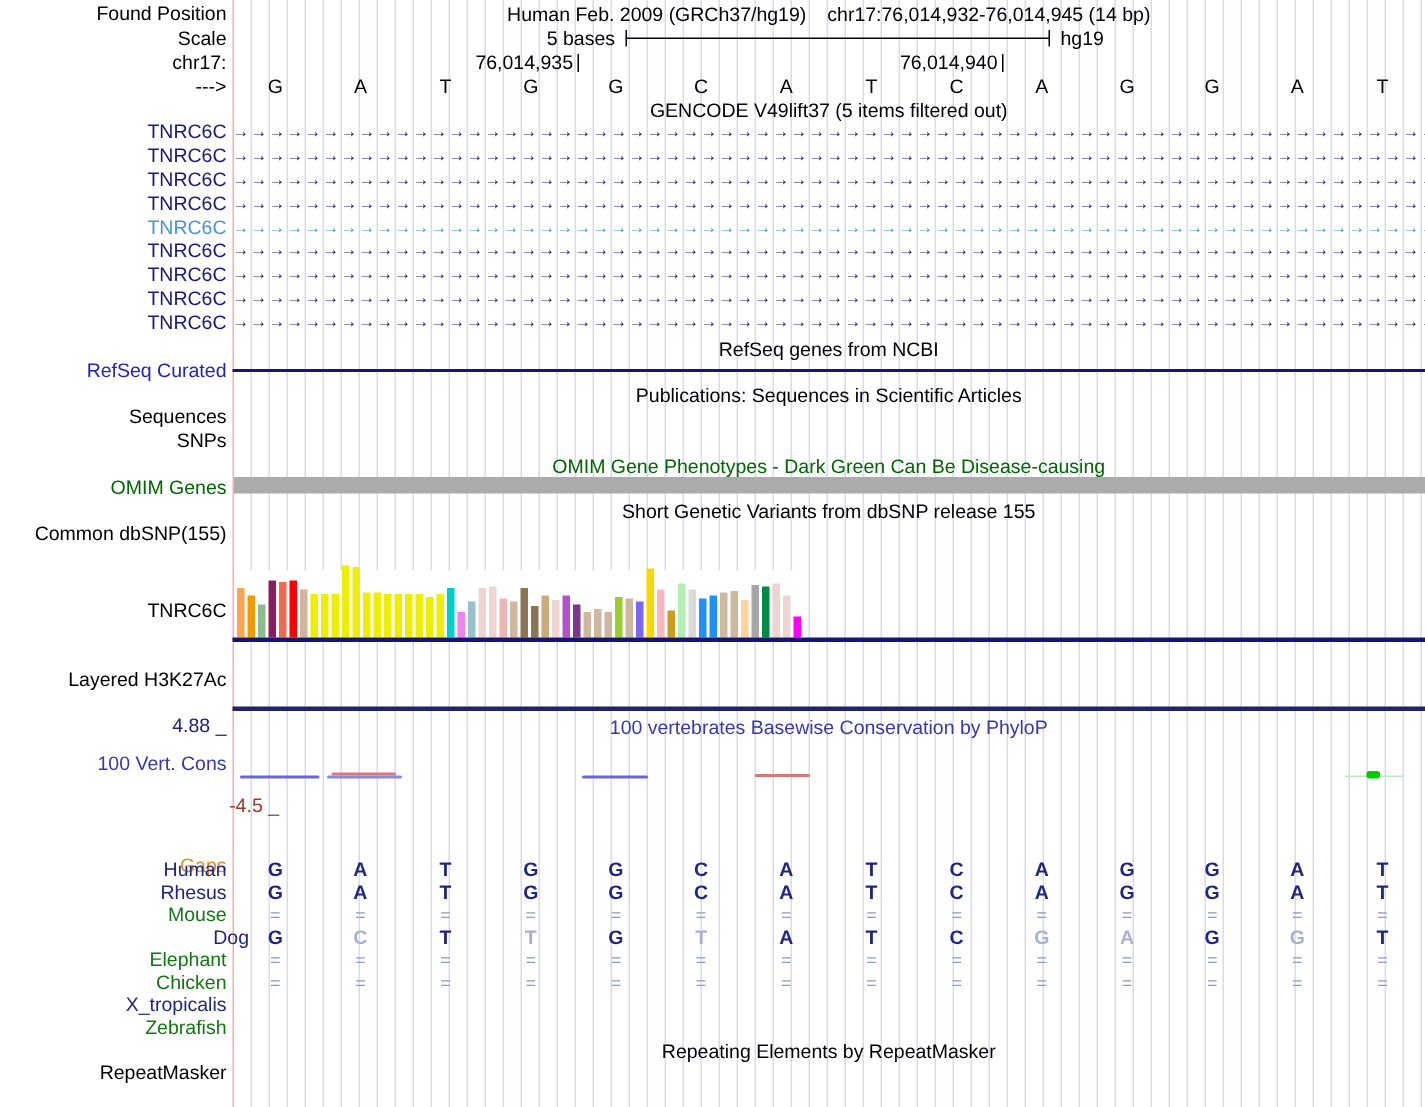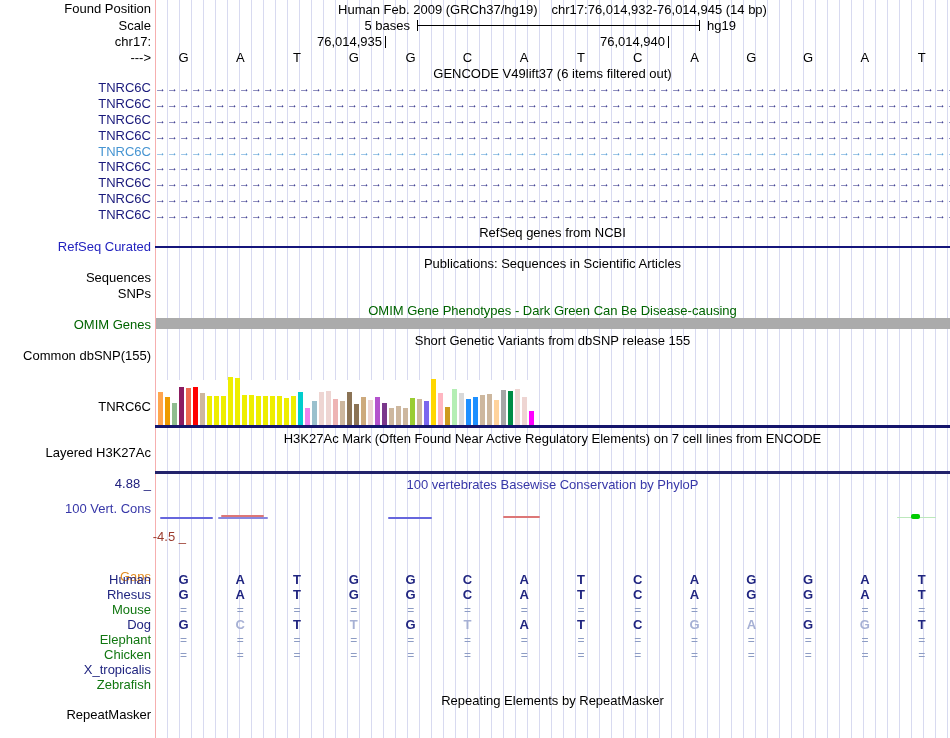--- a/index.html
+++ b/index.html
@@ -143,21 +143,21 @@
       <div class="bcell" style="left: 495.714px; top: 51px;">A</div>
       <div class="bcell" style="left: 552.5px; top: 51px;">T</div>
       <div class="bcell" style="left: 609.286px; top: 51px;">C</div>
       <div class="bcell" style="left: 666.071px; top: 51px;">A</div>
       <div class="bcell" style="left: 722.857px; top: 51px;">G</div>
       <div class="bcell" style="left: 779.643px; top: 51px;">G</div>
       <div class="bcell" style="left: 836.429px; top: 51px;">A</div>
       <div class="bcell" style="left: 893.214px; top: 51px;">T</div>
     </div>
 
-  <div class="title" style="top:67px">GENCODE V49lift37 (6 items filtered out)</div>
+  <div class="title" style="top:67px">GENCODE V49lift37 (5 items filtered out)</div>
   <div id="gencode-rows">
       <div class="lbl" style="top: 81px; color: rgb(25, 25, 123);">TNRC6C</div>
       <div class="generow" style="top: 81px; color: rgb(25, 25, 123);">→→→→→→→→→→→→→→→→→→→→→→→→→→→→→→→→→→→→→→→→→→→→→→→→→→→→→→→→→→→→→→→→→→→→→→→→→→→→→→→→→→→→→→→→</div>
       <div class="lbl" style="top: 96.875px; color: rgb(25, 25, 123);">TNRC6C</div>
       <div class="generow" style="top: 96.875px; color: rgb(25, 25, 123);">→→→→→→→→→→→→→→→→→→→→→→→→→→→→→→→→→→→→→→→→→→→→→→→→→→→→→→→→→→→→→→→→→→→→→→→→→→→→→→→→→→→→→→→→</div>
       <div class="lbl" style="top: 112.75px; color: rgb(25, 25, 123);">TNRC6C</div>
       <div class="generow" style="top: 112.75px; color: rgb(25, 25, 123);">→→→→→→→→→→→→→→→→→→→→→→→→→→→→→→→→→→→→→→→→→→→→→→→→→→→→→→→→→→→→→→→→→→→→→→→→→→→→→→→→→→→→→→→→</div>
       <div class="lbl" style="top: 128.625px; color: rgb(25, 25, 123);">TNRC6C</div>
       <div class="generow" style="top: 128.625px; color: rgb(25, 25, 123);">→→→→→→→→→→→→→→→→→→→→→→→→→→→→→→→→→→→→→→→→→→→→→→→→→→→→→→→→→→→→→→→→→→→→→→→→→→→→→→→→→→→→→→→→</div>
       <div class="lbl" style="top: 144.5px; color: rgb(71, 149, 210);">TNRC6C</div>
@@ -240,21 +240,20 @@
       <div class="gbar" title="Spleen" style="left: 487px; top: 394px; height: 31px; background: rgb(205, 183, 158);"></div>
       <div class="gbar" title="Stomach" style="left: 494px; top: 400px; height: 25px; background: rgb(255, 211, 155);"></div>
       <div class="gbar" title="Testis" style="left: 501px; top: 390px; height: 35px; background: rgb(166, 166, 166);"></div>
       <div class="gbar" title="Thyroid" style="left: 508px; top: 391px; height: 34px; background: rgb(0, 139, 69);"></div>
       <div class="gbar" title="Uterus" style="left: 515px; top: 389px; height: 36px; background: rgb(238, 213, 210);"></div>
       <div class="gbar" title="Vagina" style="left: 522px; top: 397px; height: 28px; background: rgb(238, 213, 210);"></div>
       <div class="gbar" title="Whole Blood" style="left: 529px; top: 411px; height: 14px; background: rgb(255, 0, 255);"></div>
     </div>
   <div id="gtex-baseline"></div>
 
-  <div class="title" style="top:432px">H3K27Ac Mark (Often Found Near Active Regulatory Elements) on 7 cell lines from ENCODE</div>
   <div class="lbl" style="top:446px">Layered H3K27Ac</div>
   <div id="h3k-baseline"></div>
 
   <div class="lbl c-navy" style="top:477px">4.88 _</div>
   <div class="title t-blue" style="top:478px">100 vertebrates Basewise Conservation by PhyloP</div>
   <div class="lbl t-blue" style="top:502px">100 Vert. Cons</div>
   <div id="phylop-segments">
       <div class="pseg" style="left: 160px; top: 517px; width: 53px; height: 2px; background: rgb(102, 102, 221);"></div>
       <div class="pseg" style="left: 218px; top: 517px; width: 50px; height: 2px; background: rgb(136, 136, 224);"></div>
       <div class="pseg" style="left: 221px; top: 515px; width: 43px; height: 2px; background: rgb(221, 119, 119);"></div>
@@ -305,21 +304,21 @@
       <div class="mcell gap" style="left: 382.143px; top: 603px;">=</div>
       <div class="mcell gap" style="left: 438.929px; top: 603px;">=</div>
       <div class="mcell gap" style="left: 495.714px; top: 603px;">=</div>
       <div class="mcell gap" style="left: 552.5px; top: 603px;">=</div>
       <div class="mcell gap" style="left: 609.286px; top: 603px;">=</div>
       <div class="mcell gap" style="left: 666.071px; top: 603px;">=</div>
       <div class="mcell gap" style="left: 722.857px; top: 603px;">=</div>
       <div class="mcell gap" style="left: 779.643px; top: 603px;">=</div>
       <div class="mcell gap" style="left: 836.429px; top: 603px;">=</div>
       <div class="mcell gap" style="left: 893.214px; top: 603px;">=</div>
-      <div class="lbl" style="top: 618px; color: rgb(32, 37, 128);">Dog</div>
+      <div class="lbl" style="top: 618px; color: rgb(32, 37, 128); margin-left: 15px;">Dog</div>
       <div class="mcell base" style="left: 155px; top: 618px;">G</div>
       <div class="mcell dim" style="left: 211.786px; top: 618px;">C</div>
       <div class="mcell base" style="left: 268.571px; top: 618px;">T</div>
       <div class="mcell dim" style="left: 325.357px; top: 618px;">T</div>
       <div class="mcell base" style="left: 382.143px; top: 618px;">G</div>
       <div class="mcell dim" style="left: 438.929px; top: 618px;">T</div>
       <div class="mcell base" style="left: 495.714px; top: 618px;">A</div>
       <div class="mcell base" style="left: 552.5px; top: 618px;">T</div>
       <div class="mcell base" style="left: 609.286px; top: 618px;">C</div>
       <div class="mcell dim" style="left: 666.071px; top: 618px;">G</div>

